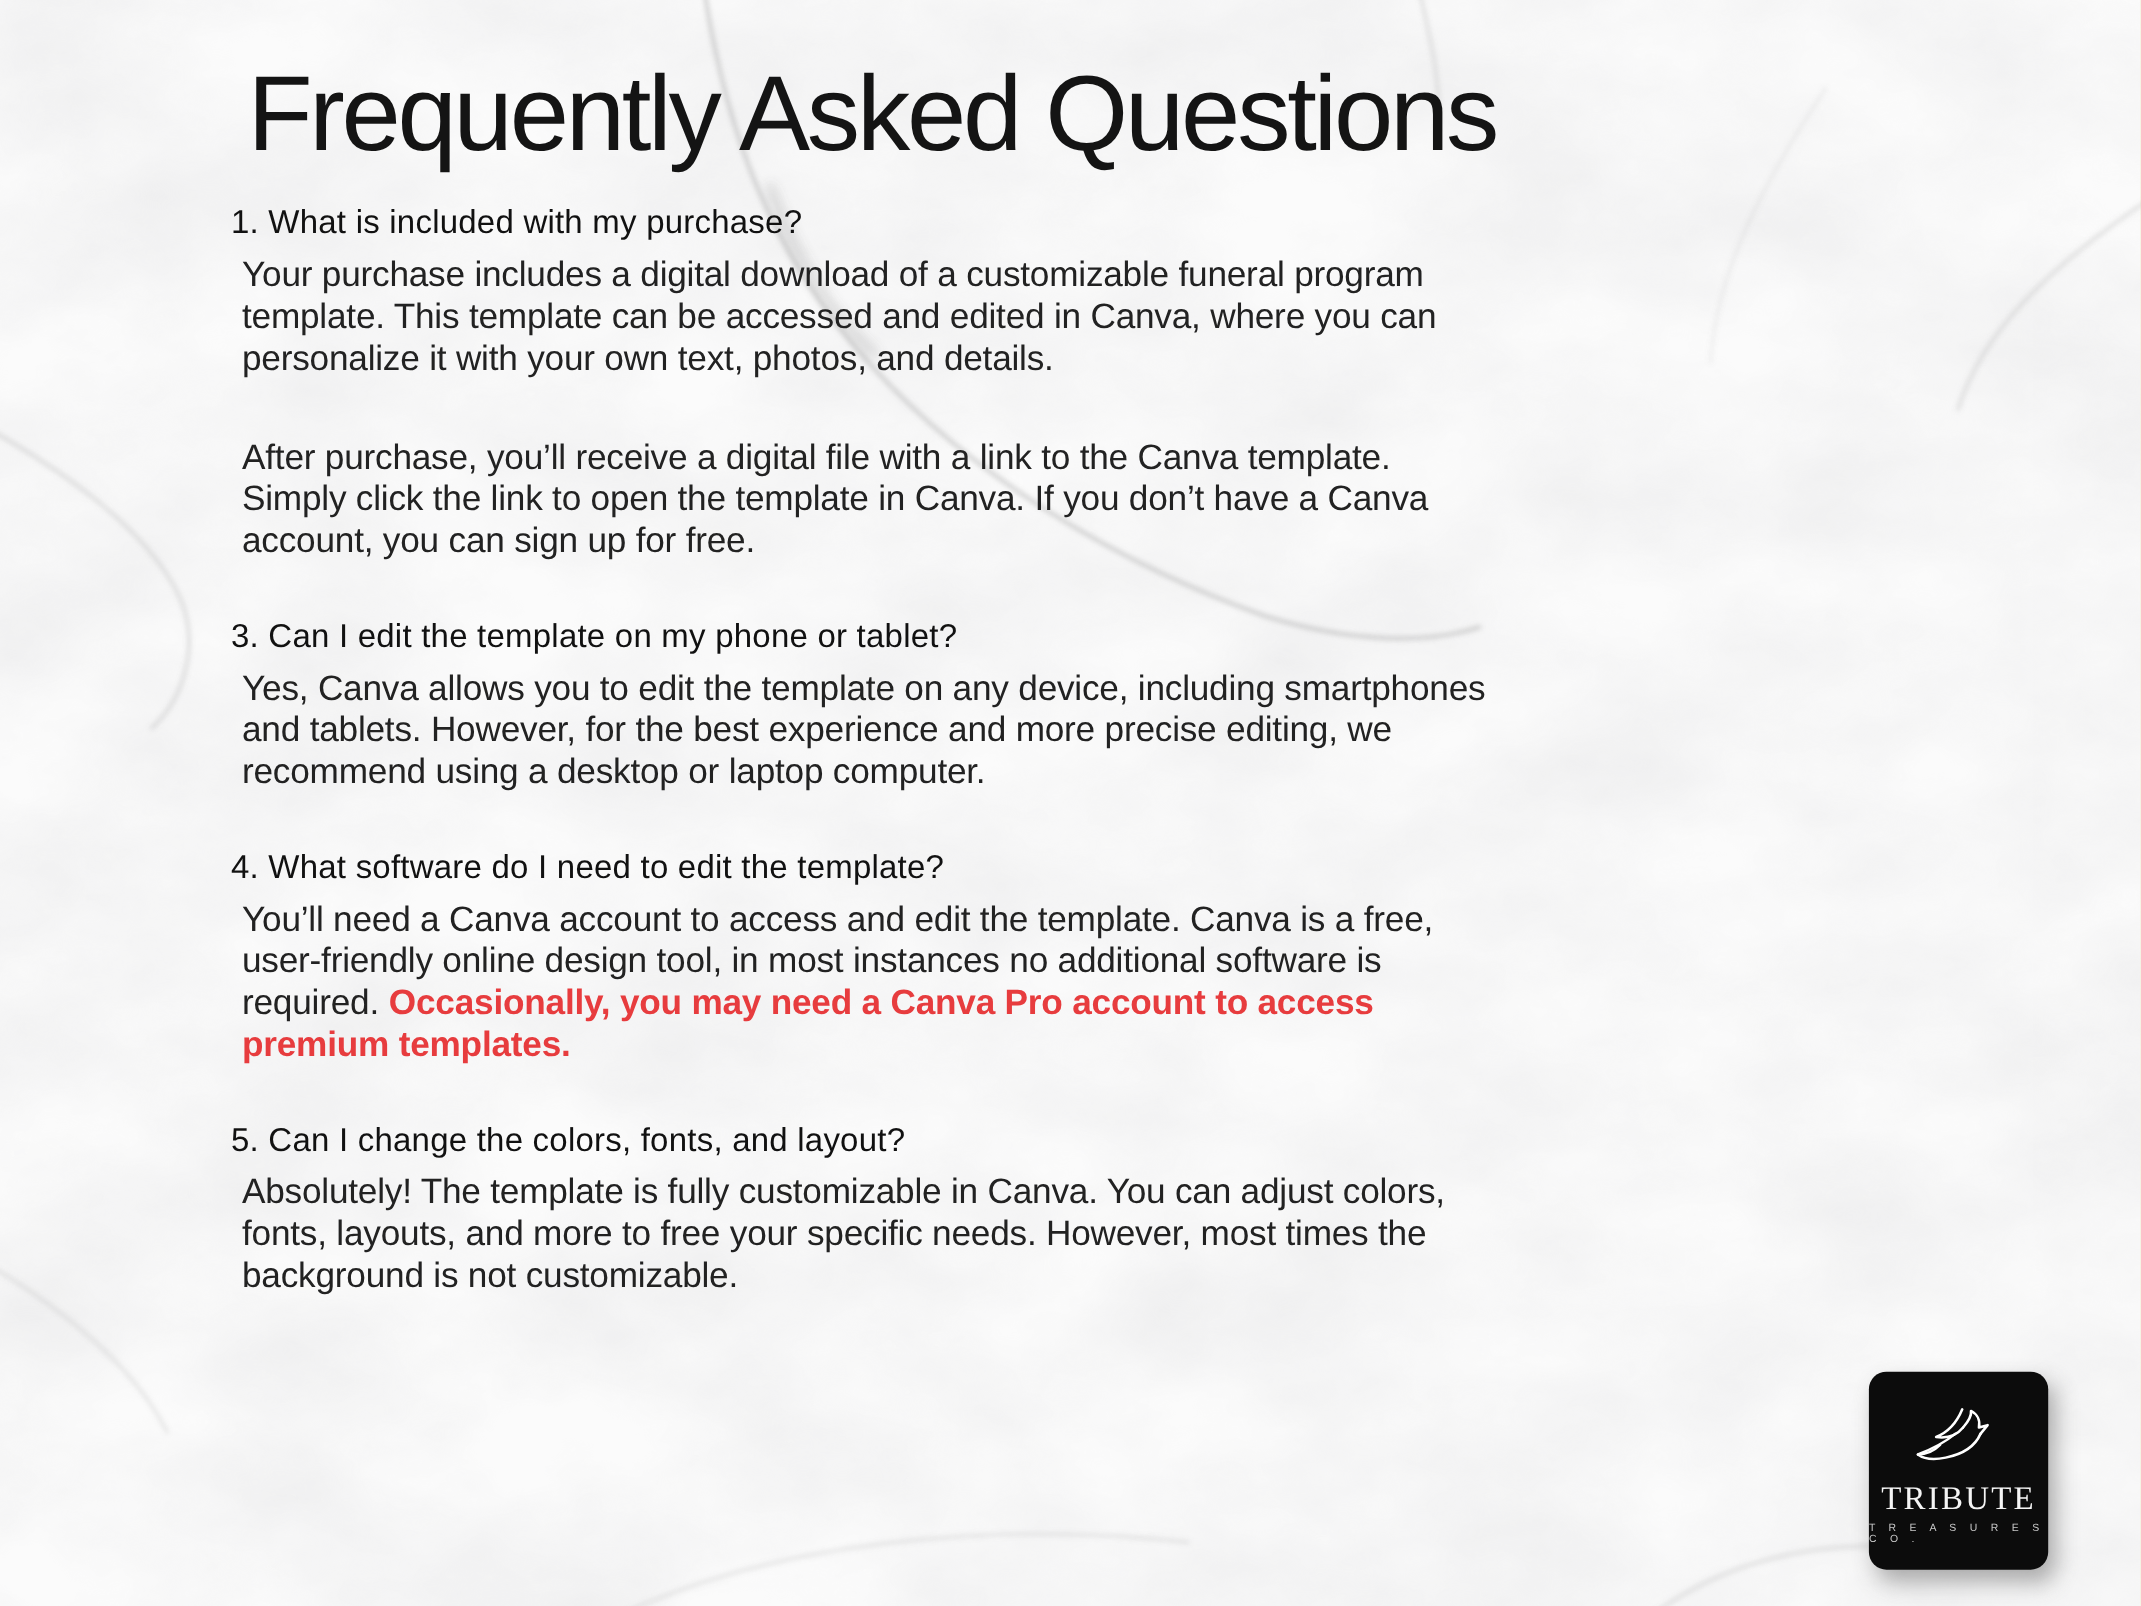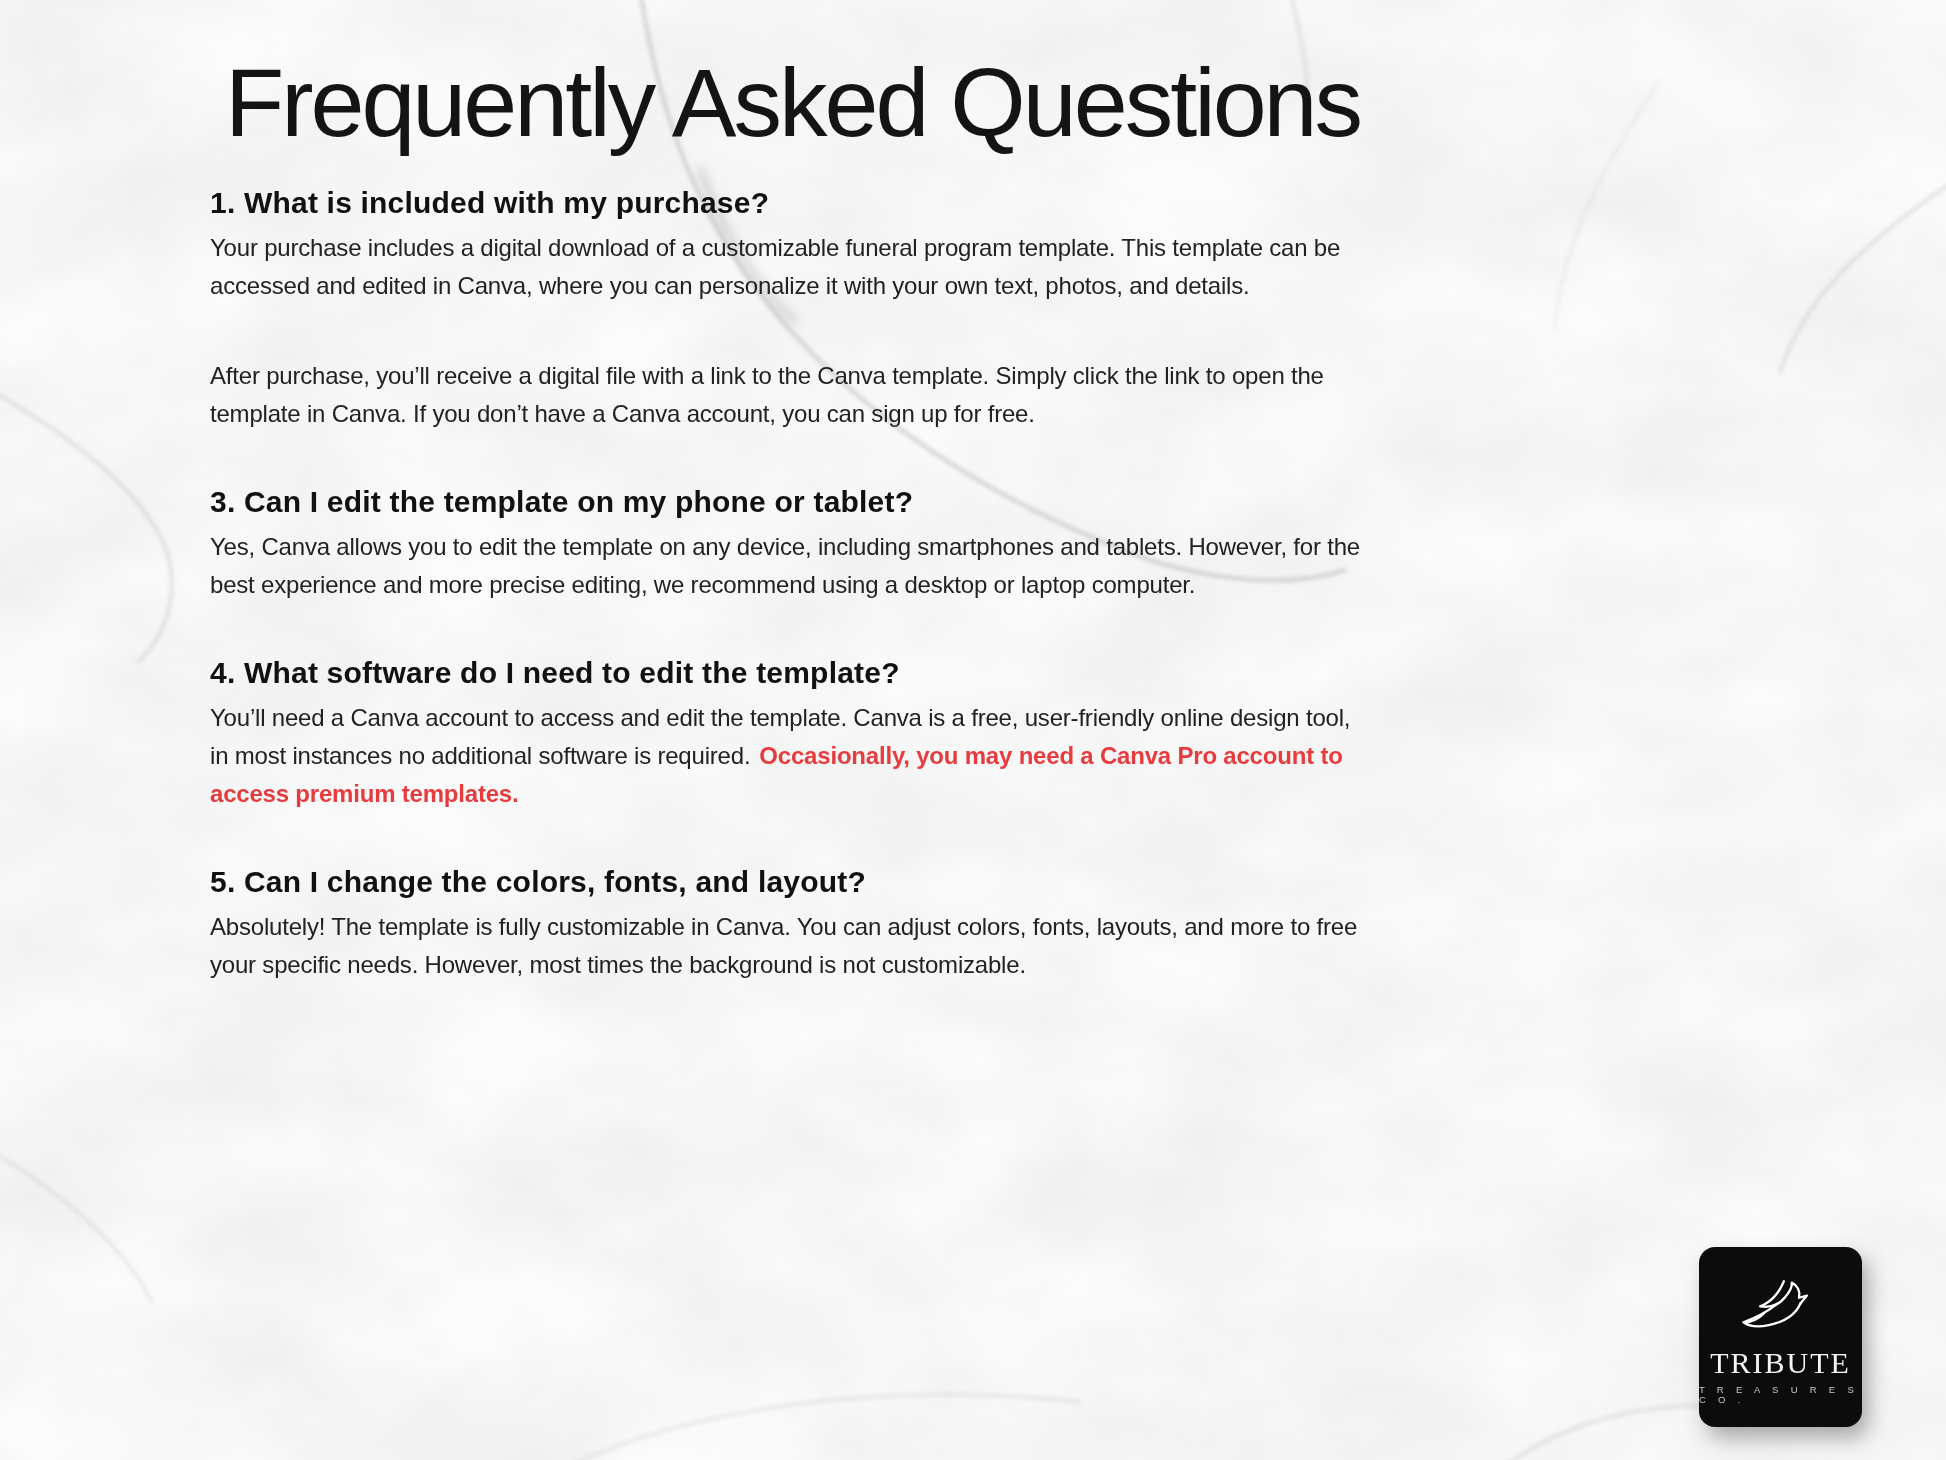--- a/index.html
+++ b/index.html
@@ -38,28 +38,28 @@
     text-align: center;
     color: #141414;
     white-space: nowrap;
   }
 
   .faq-item { margin-bottom: 52px; }
 
   .faq-question {
     margin: 0 0 9px 0;
     font-size: 30px;
-    font-weight: 700;
+    font-weight: 400;
     letter-spacing: 0.2px;
     color: #111;
   }
 
   .faq-answer {
-    margin: 0;
-    font-size: 24px;
+    margin: 10px;
+    font-size: 32px;
     line-height: 38px;
     font-weight: 400;
     color: #222;
     letter-spacing: -0.2px;
   }
 
   .answer-highlight {
     color: #e73c3e;
     font-weight: 700;
     margin-left: 9px;

